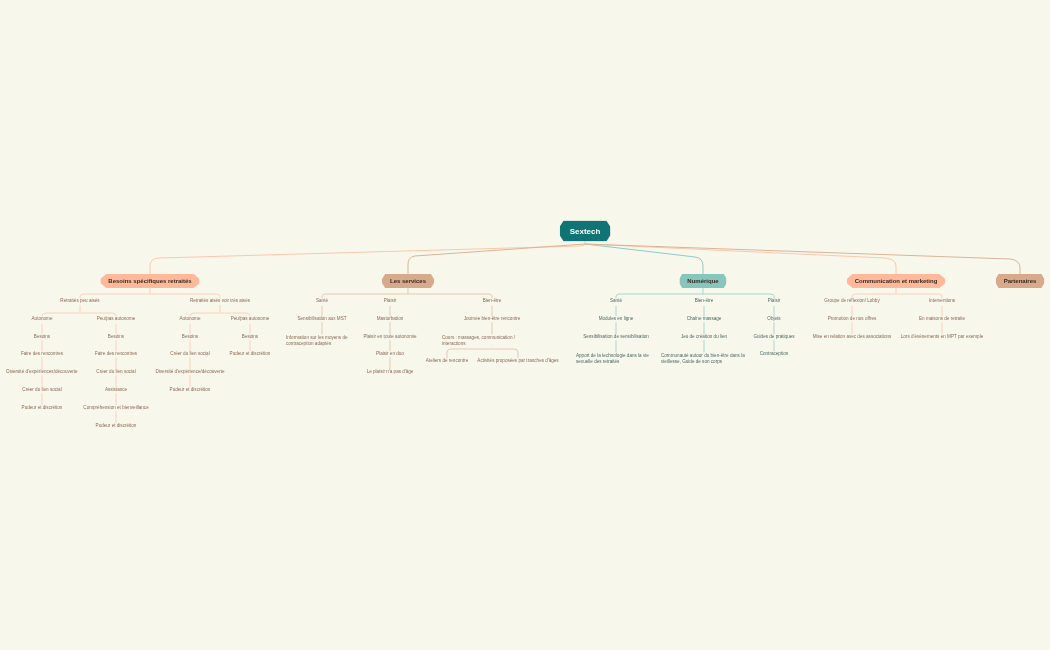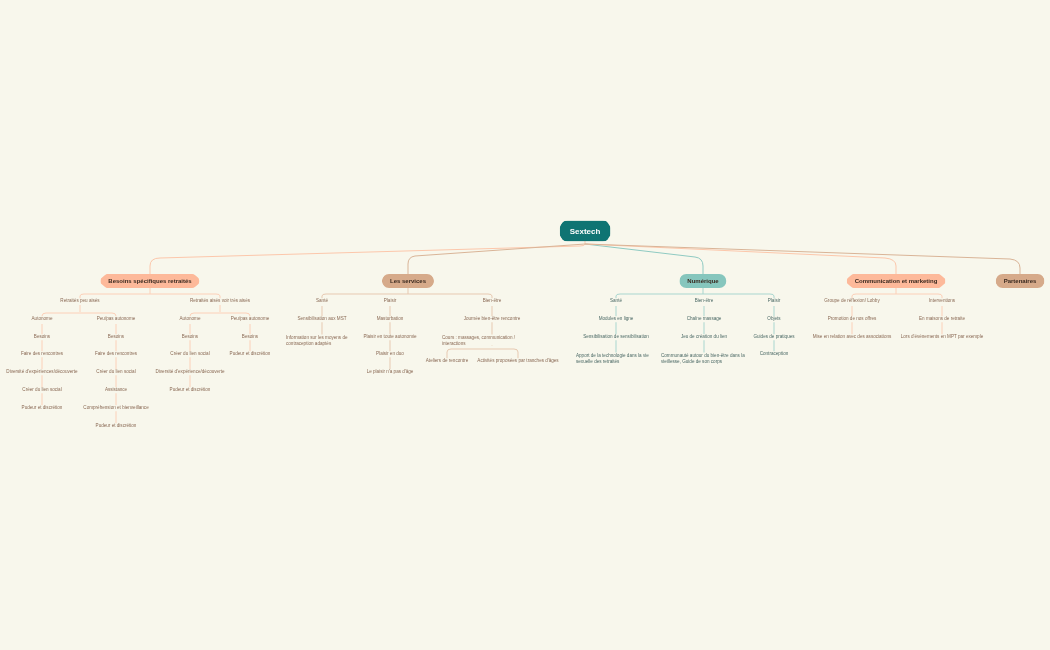--- a/index.html
+++ b/index.html
@@ -1,20 +1,20 @@
 <!DOCTYPE html>
 <html><head>
 <meta charset="utf-8">
 <style>
   html, body { margin:0; padding:0; }
   body { width:1050px; height:650px; background:#f8f7ec; position:relative; overflow:hidden;
          font-family:"Liberation Sans", sans-serif; }
   #canvas { position:absolute; left:0; top:0; width:1050px; height:650px; }
   svg.links { position:absolute; left:0; top:0; width:1050px; height:650px; pointer-events:none; }
-  .node { position:absolute; transform:translate(-50%,-50%); white-space:nowrap; cursor:pointer;border-radius:8px; }
+  .node { position:absolute; transform:translate(-50%,-50%); white-space:nowrap; cursor:pointer; }
   .root { background:#0f7473; color:#fff; font-weight:bold; font-size:8px; padding:6px 10px;
           clip-path:polygon(8% 0,92% 0,100% 30%,100% 70%,92% 100%,8% 100%,0 70%,0 30%); }
   .main { font-size:6px; font-weight:bold; color:#3a2a20; padding:4px 8px;
           clip-path:polygon(6% 0,94% 0,100% 35%,100% 65%,94% 100%,6% 100%,0 65%,0 35%); }
   .leaf { font-size:4.6px; color:#8a6a55; text-align:center; line-height:5.5px; background:#f8f7ec; padding:0 1px; }
   .leaf.multi { white-space:normal; text-align:left; }
   .leaf.teal { color:#4c6a66; }
 </style>
 </head>
 <body>

